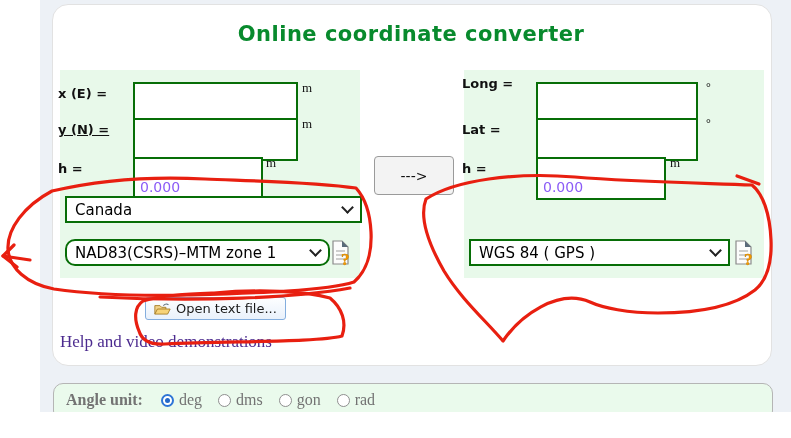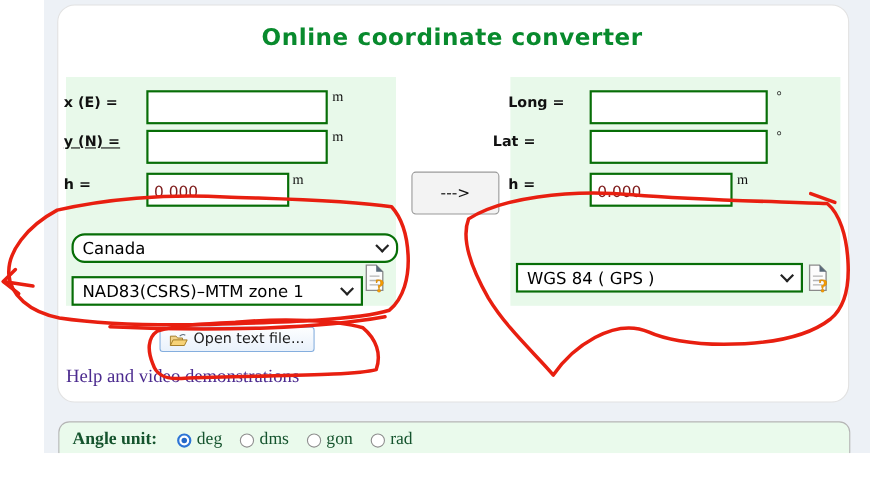--- a/index.html
+++ b/index.html
@@ -6,41 +6,41 @@
   #stage{position:relative;width:791px;height:412px;background:#ffffff;overflow:hidden;
          font-family:"DejaVu Sans","Liberation Sans",sans-serif;}
   .page-bg{position:absolute;left:40px;top:0;right:0;bottom:0;background:#edf1f6;}
   .card{position:absolute;left:52px;top:4px;width:718px;height:360px;background:#ffffff;
         border:1px solid #e2e2e2;border-radius:16px;}
   .title{position:absolute;left:52px;top:22px;width:718px;text-align:center;
          font-size:21px;font-weight:bold;color:#088a2d;letter-spacing:.5px;}
   .panel{position:absolute;background:#e8f9ea;width:300px;height:208px;top:70px;}
   .row-label{position:absolute;width:70px;font-size:13px;font-weight:bold;color:#111;}
   .coord-input{position:absolute;height:23px;border:2px solid #076e07;background:#fff;
-               font-family:"DejaVu Sans",sans-serif;font-size:14px;color:#7f1d1d;padding:4px 0 0 5px;box-sizing:content-box;}
+               font-family:"DejaVu Sans",sans-serif;font-size:14px;color:#8b5cf6;padding:16px 0 0 5px;box-sizing:content-box;}
   .unit{position:absolute;font-family:"Liberation Serif",serif;font-size:13px;color:#111;}
   .unit-deg{font-size:12px;}
   .arrow-btn{position:absolute;left:374px;top:156px;width:78px;height:37px;background:#f3f3f3;
              border:1px solid #9a9a9a;border-radius:4px;font-size:14px;color:#111;
              display:flex;align-items:center;justify-content:center;font-family:"DejaVu Sans",sans-serif;}
   .select-box{position:absolute;height:23px;border:2px solid #076e07;background:#fff;
               display:flex;align-items:center;padding:0 8px;font-size:15px;color:#000;
               justify-content:space-between;cursor:default;}
   .chev{display:inline-block;width:7px;height:7px;border-right:2px solid #222;
         border-bottom:2px solid #222;transform:rotate(45deg);margin-left:8px;margin-top:-4px;}
   .help-icon{position:absolute;width:24px;height:26px;}
   .open-btn{position:absolute;left:145px;top:297px;height:23px;background:linear-gradient(#fdfeff,#e9f1fb);
             border:1px solid #84aede;border-radius:3px;display:flex;align-items:center;gap:5px;
             padding:4px 8px;font-size:13px;color:#1a1a1a;font-family:"DejaVu Sans",sans-serif;}
   .help-link{position:absolute;left:60px;top:332px;font-family:"Liberation Serif",serif;
              font-size:17px;color:#4c2b8f;}
   .angle-panel{position:absolute;left:53px;top:383px;width:718px;height:36px;background:#eafaec;
                border:1px solid #b5b5b5;border-radius:10px;}
   .angle-row{position:absolute;left:66px;top:391px;display:flex;align-items:center;gap:16px;
-             font-family:"Liberation Serif",serif;font-size:16px;color:#14532d;}
+             font-family:"Liberation Serif",serif;font-size:16px;color:#737373;}
   .angle-label{font-weight:bold;margin-right:2px;}
   .radio-group{display:flex;align-items:center;gap:5px;}
   .radio{display:inline-block;width:13px;height:13px;border-radius:50%;
          border:1px solid #8f8f8f;background:#fff;box-sizing:border-box;}
   .radio.checked{border:2px solid #2e75d6;}
   .radio.checked::after{content:"";display:block;width:5px;height:5px;margin:2px;
                         border-radius:50%;background:#2468c8;}
   .annot{position:absolute;left:0;top:0;pointer-events:none;}
   .annot path{fill:none;stroke:#e81f10;stroke-width:3.2;stroke-linecap:round;stroke-linejoin:round;}
 </style>
@@ -59,35 +59,35 @@
   <div class="row-label" style="left:58px;top:122px;text-decoration:underline;">y (N) =</div>
   <input class="coord-input" style="left: 133px; top: 118px; width: 156px;" value="">
   <div class="unit" style="left:302px;top:116px;">m</div>
   <div class="row-label" style="left:58px;top:161px;">h =</div>
   <input class="coord-input" style="left: 133px; top: 157px; width: 121px;" value="0.000">
   <div class="unit" style="left:266px;top:155px;">m</div>
 
   <div class="arrow-btn">---&gt;</div>
 
   <div class="panel" style="left:464px;"></div>
-  <div class="row-label" style="left:462px;top:86px;">Long =</div>
+  <div class="row-label" style="left:462px;top:76px;">Long =</div>
   <input class="coord-input" style="left: 536px; top: 82px; width: 153px;" value="">
   <div class="unit unit-deg" style="left:706px;top:80px;">°</div>
-  <div class="row-label" style="left:448px;top:122px;">Lat =</div>
+  <div class="row-label" style="left:462px;top:122px;">Lat =</div>
   <input class="coord-input" style="left: 536px; top: 118px; width: 153px;" value="">
   <div class="unit unit-deg" style="left:706px;top:116px;">°</div>
   <div class="row-label" style="left:462px;top:161px;">h =</div>
   <input class="coord-input" style="left: 536px; top: 157px; width: 121px;" value="0.000">
   <div class="unit" style="left:670px;top:155px;">m</div>
 
-  <div class="select-box" style="left:65px;top:212px;width:277px;border-radius:12px;">
+  <div class="select-box" style="left:65px;top:196px;width:277px;">
     <span>Canada</span>
     <span class="chev"></span>
   </div>
-  <div class="select-box" style="left:65px;top:251px;width:245px;">
+  <div class="select-box" style="left:65px;top:239px;width:245px;border-radius:10px;">
     <span>NAD83(CSRS)–MTM zone 1</span>
     <span class="chev"></span>
   </div>
   <svg class="help-icon" style="left:331px;top:240px;" viewBox="0 0 24 26">
     <path d="M2,1 L11,1 L17,7 L17,24 L2,24 Z" fill="#fcfcfc" stroke="#8a8a8a" stroke-width="1.2"></path>
     <path d="M11,1 L11,7 L17,7 Z" fill="#5a6b7a"></path>
     <line x1="5" y1="11" x2="14" y2="11" stroke="#b5b5b5" stroke-width="1.3"></line>
     <line x1="5" y1="15" x2="14" y2="15" stroke="#b5b5b5" stroke-width="1.3"></line>
     <line x1="5" y1="19" x2="14" y2="19" stroke="#b5b5b5" stroke-width="1.3"></line>
     <text x="10" y="25" font-family="Liberation Serif,serif" font-size="17" font-weight="bold" fill="#f49a00" stroke="#c87f00" stroke-width="0.4">?</text>

